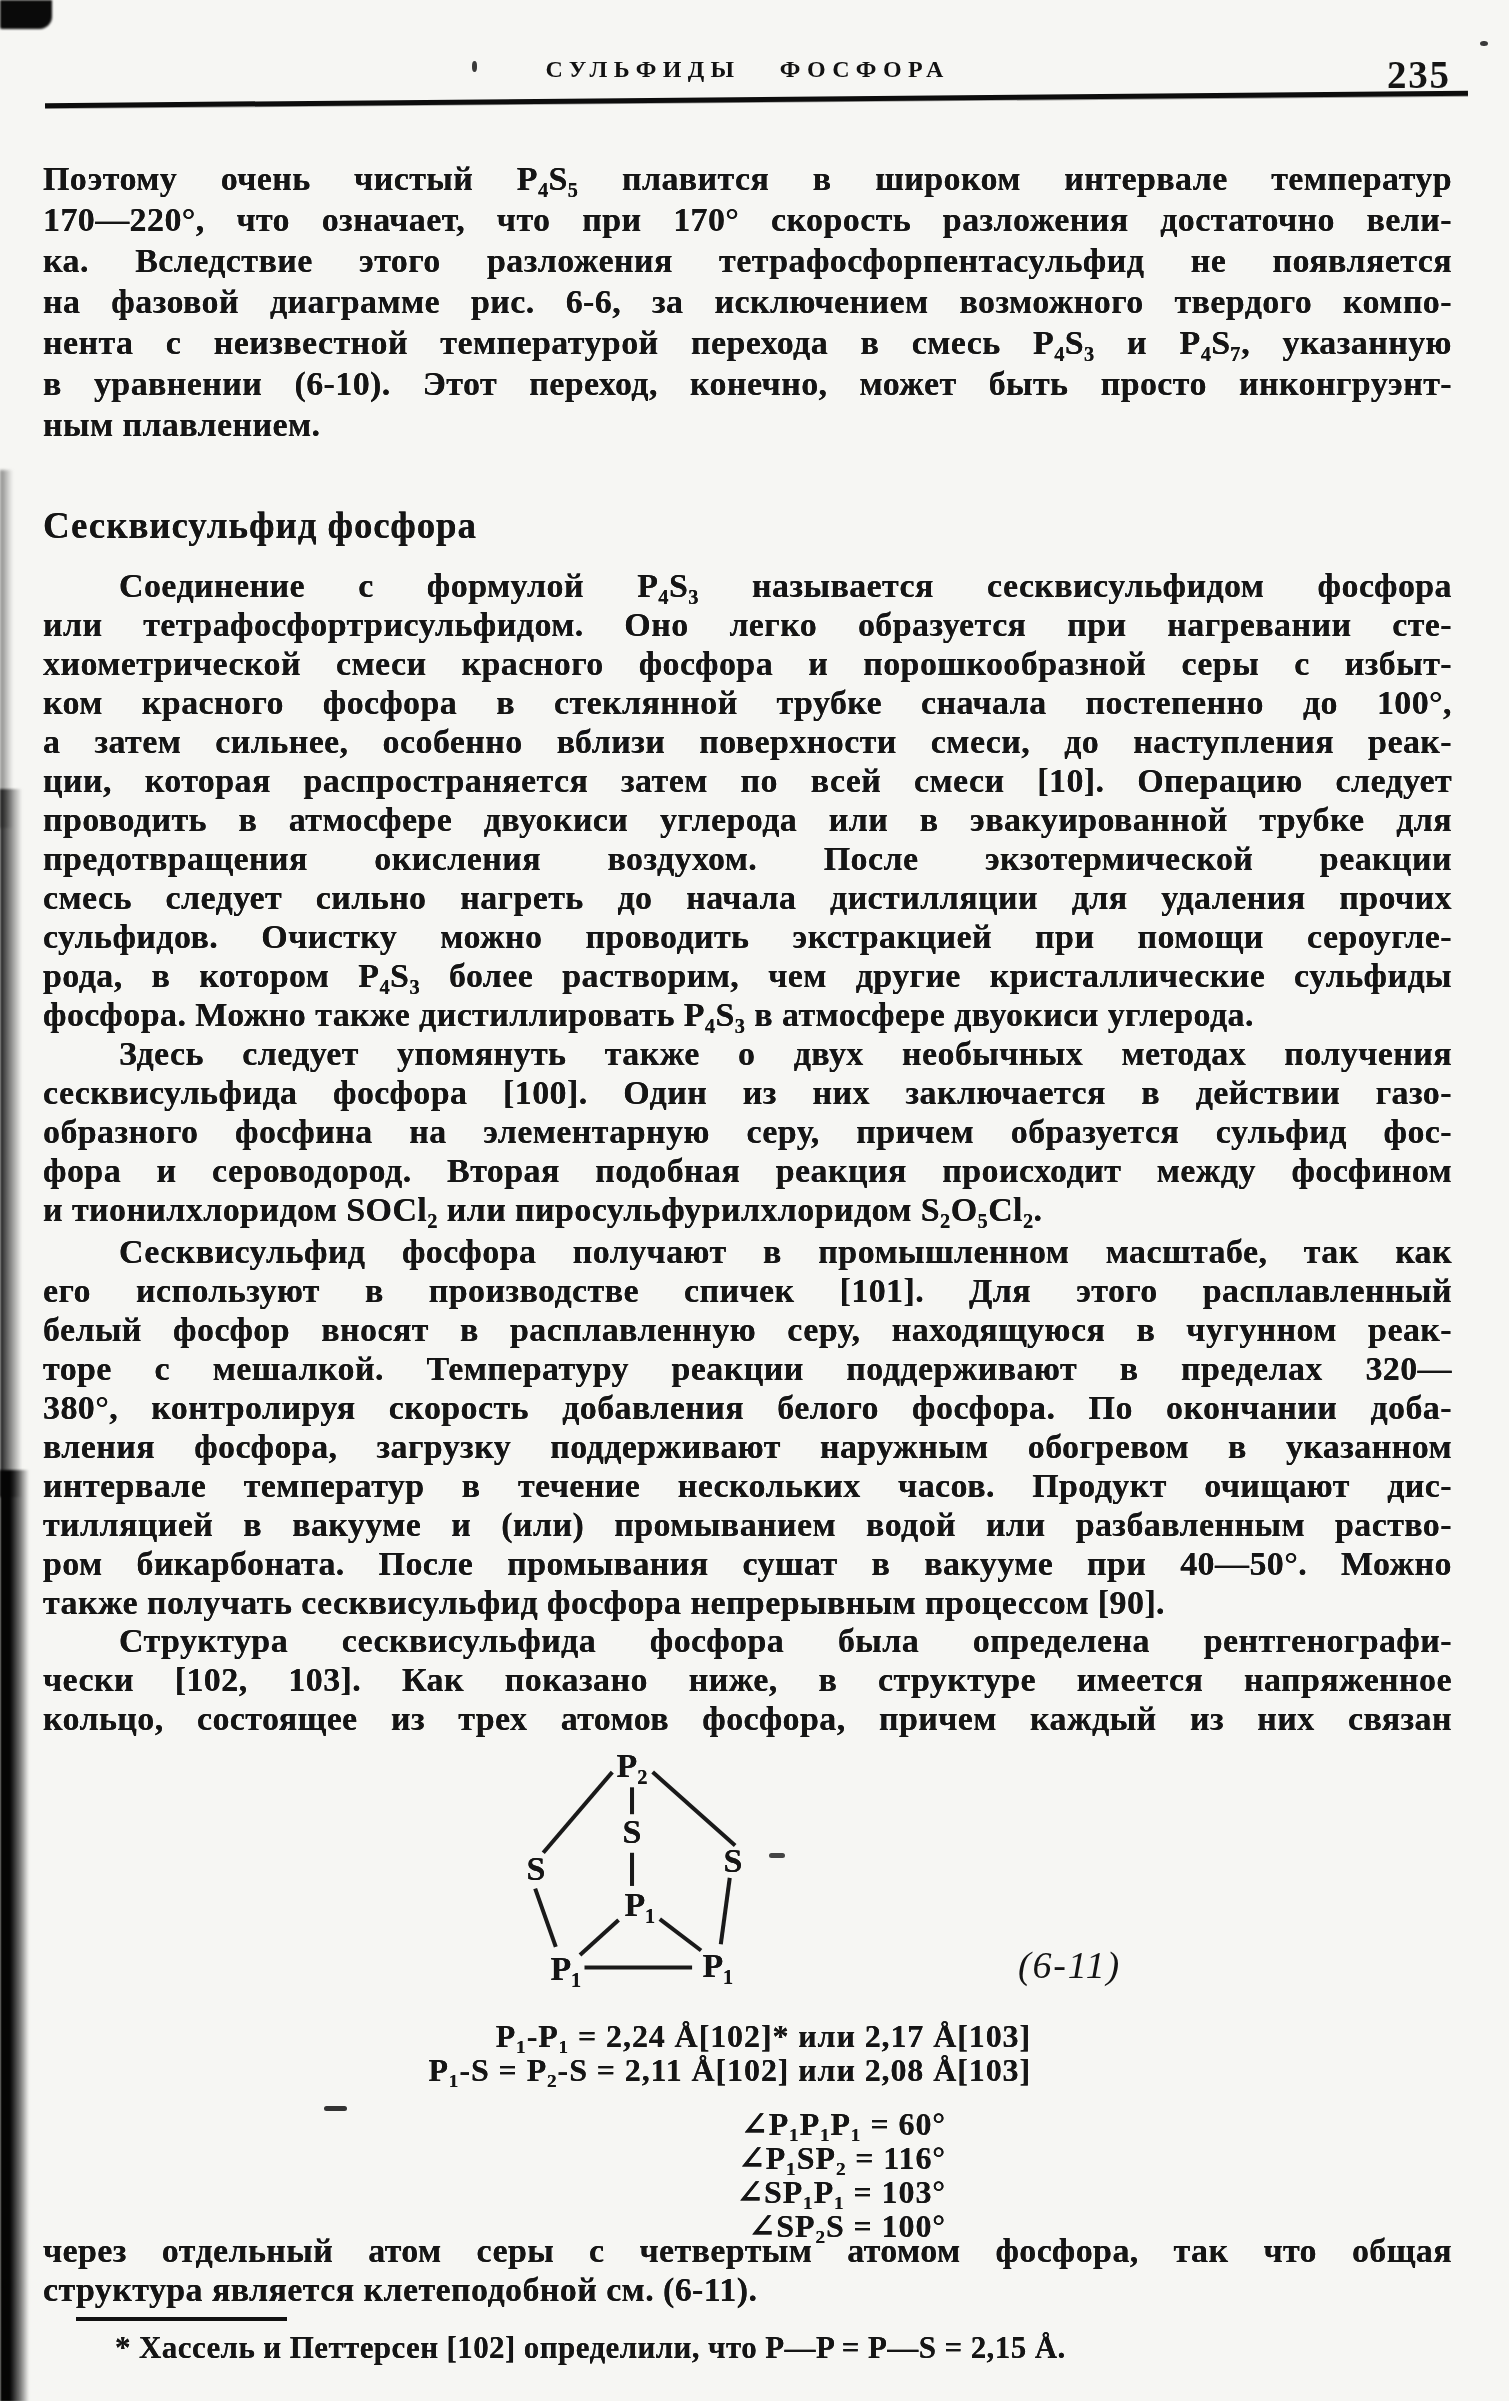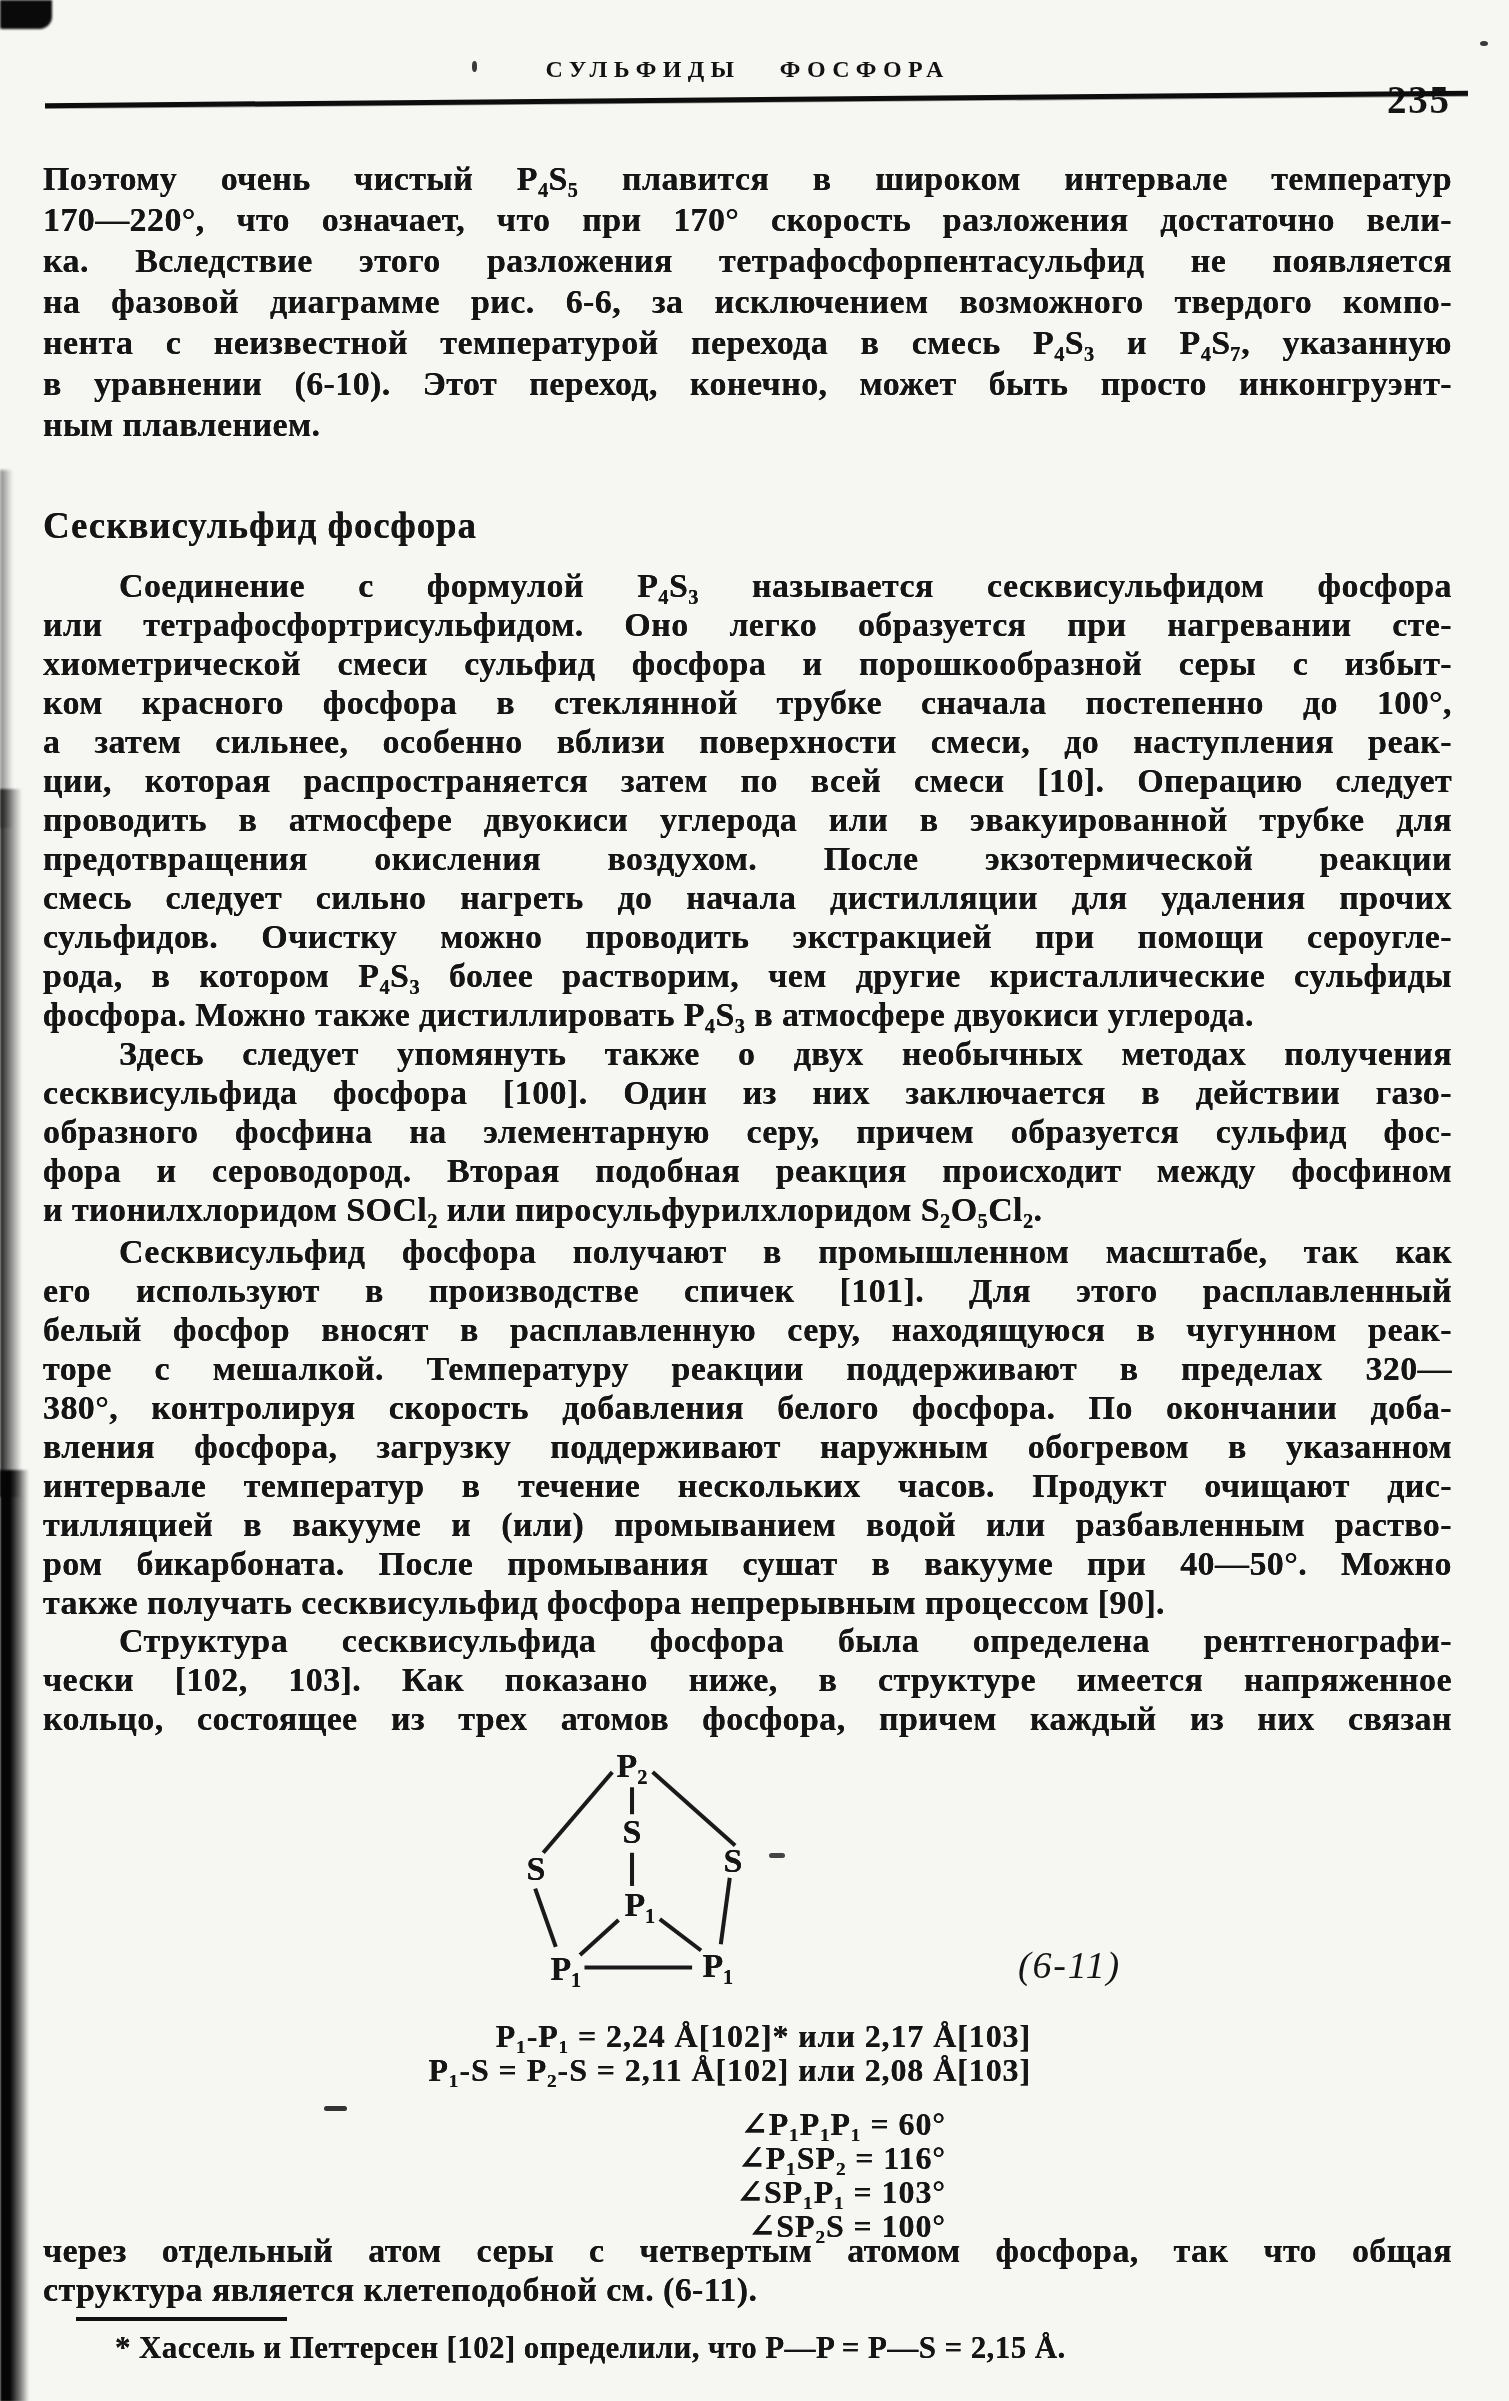--- a/index.html
+++ b/index.html
@@ -12,21 +12,21 @@
     color:#151515;
     font-weight:700;
   }
   
   .hdr-title{
     position:absolute;left:43px;top:56px;width:1409px;
     text-align:center;font-size:24px;letter-spacing:6.3px;word-spacing:27px;
     color:#121212;
   }
   .hdr-num{
-    position:absolute;left:1387px;top:52px;font-size:39px;letter-spacing:1.8px;margin-top:25px;
+    position:absolute;left:1387px;top:52px;font-size:39px;letter-spacing:1.8px;
   }
   .hdr-rule{
     position:absolute;left:45px;top:97px;width:1423px;height:4.5px;
     background:#0d0d0d;transform:rotate(-0.5deg);
     box-shadow:0 0.9px 0 rgba(0,0,0,.35);
   }
   
   .para{
     position:absolute;left:43px;width:1409px;
     font-size:34px;letter-spacing:0.4px;
@@ -107,21 +107,21 @@
       <div class="bl">нента с неизвестной температурой перехода в смесь P₄S₃ и P₄S₇, указанную</div>
       <div class="bl">в уравнении (6-10). Этот переход, конечно, может быть просто инконгруэнт-</div>
       <div class="bl last">ным плавлением.</div>
     </div>
 
   <div class="heading">Сесквисульфид фосфора</div>
 
   <div class="para indent" style="top:566px">
       <div class="bl">Соединение с формулой P₄S₃ называется сесквисульфидом фосфора</div>
       <div class="bl">или тетрафосфортрисульфидом. Оно легко образуется при нагревании сте-</div>
-      <div class="bl">хиометрической смеси сульфид фосфора и порошкообразной серы с избыт-</div>
+      <div class="bl">хиометрической смеси красного фосфора и порошкообразной серы с избыт-</div>
       <div class="bl">ком красного фосфора в стеклянной трубке сначала постепенно до 100°,</div>
       <div class="bl">а затем сильнее, особенно вблизи поверхности смеси, до наступления реак-</div>
       <div class="bl">ции, которая распространяется затем по всей смеси [10]. Операцию следует</div>
       <div class="bl">проводить в атмосфере двуокиси углерода или в эвакуированной трубке для</div>
       <div class="bl">предотвращения окисления воздухом. После экзотермической реакции</div>
       <div class="bl">смесь следует сильно нагреть до начала дистилляции для удаления прочих</div>
       <div class="bl">сульфидов. Очистку можно проводить экстракцией при помощи сероугле-</div>
       <div class="bl">рода, в котором P₄S₃ более растворим, чем другие кристаллические сульфиды</div>
       <div class="bl last">фосфора. Можно также дистиллировать P₄S₃ в атмосфере двуокиси углерода.</div>
     </div>

